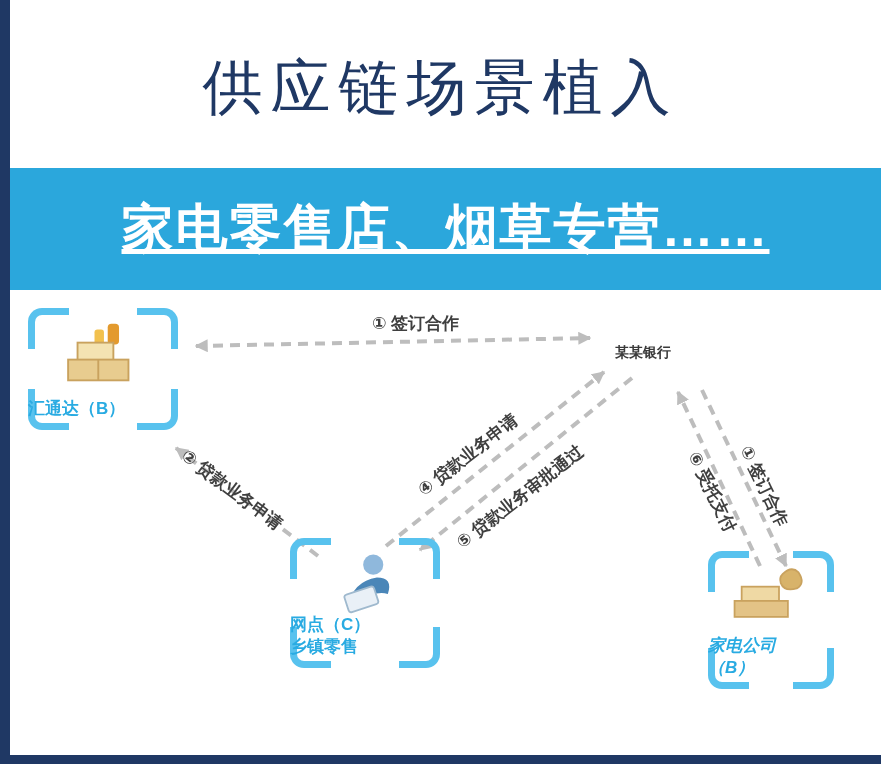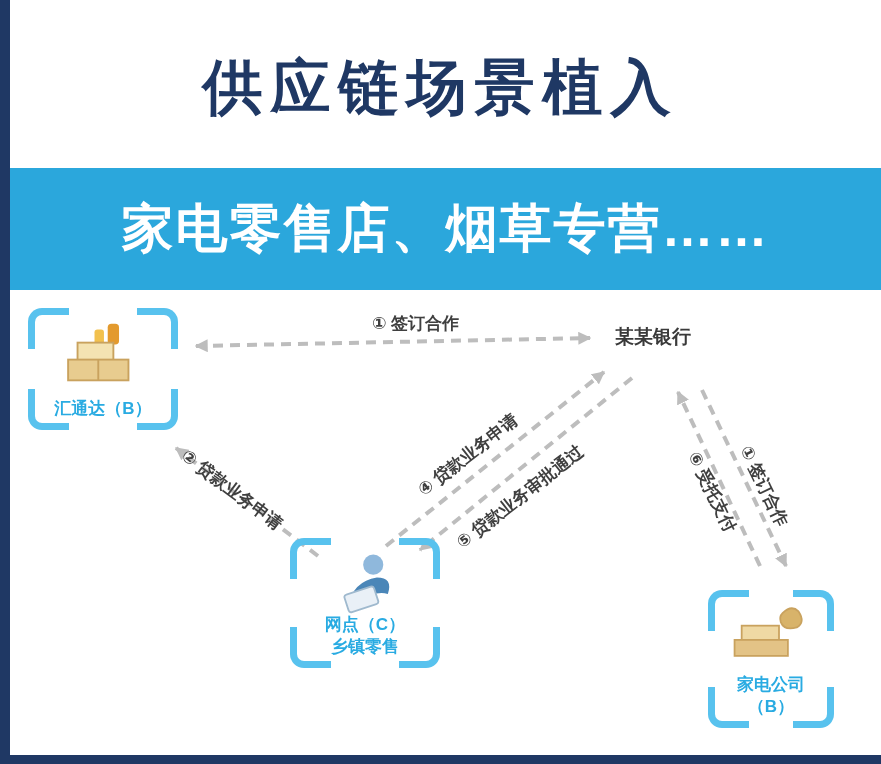--- a/index.html
+++ b/index.html
@@ -8,49 +8,49 @@
     background:#ffffff;
     font-family:"Liberation Sans","DejaVu Sans",sans-serif;
   }
   .stage { position:absolute; inset:0; outline:1px solid #d6d6d6; }
 
   .left-bar  { position:absolute; left:0; top:0; width:10px; height:764px; background:#1F3864; }
   .bottom-bar{ position:absolute; left:0; bottom:0; width:881px; height:9px; background:#1F3864; }
 
   .title {
     position:absolute; left:10px; top:48px; width:861px; margin:0;
-    text-align:center; font-size:60px; font-weight:bold; letter-spacing:8px;
+    text-align:center; font-size:60px; font-weight:normal; letter-spacing:8px;
     color:#1F3864; white-space:nowrap;
   }
 
   .banner {
     position:absolute; left:10px; top:168px; width:871px; height:122px;
     background:#2BA7DC; display:flex; align-items:center; justify-content:center;
   }
   .banner-text {
-    color:#ffffff; font-size:52px; font-weight:bold; letter-spacing:2px; white-space:nowrap;
+    color:#ffffff; font-size:52px; font-weight:bold; letter-spacing:2px; white-space:nowrap;text-decoration:underline;
   }
 
   
   .cbox { position:absolute; }
   .cbox i { position:absolute; width:34px; height:34px; border:0 solid #58C2EE; }
   .cbox i.tl { left:0; top:0;    border-top-width:7px;    border-left-width:7px;  border-top-left-radius:14px; }
   .cbox i.tr { right:0; top:0;   border-top-width:7px;    border-right-width:7px; border-top-right-radius:14px; }
   .cbox i.bl { left:0; bottom:0; border-bottom-width:7px; border-left-width:7px;  border-bottom-left-radius:14px; }
   .cbox i.br { right:0; bottom:0;border-bottom-width:7px; border-right-width:7px; border-bottom-right-radius:14px; }
 
   .node-icon { position:absolute; top:12px; left:50%; transform:translateX(-50%); }
   .node-label {
-    position:absolute; left:0; right:0; bottom:10px; text-align:center;
+    position:absolute; left:0; right:0; bottom:10px; text-align:left;
     color:#29ABE2; font-weight:bold; font-size:17px; line-height:1.3; white-space:nowrap;
   }
 
   .bank-label {
-    position:absolute; left:615px; top:324px;
-    font-size:19px; font-weight:bold; color:#3a3a3a; white-space:nowrap;
+    position:absolute; left:615px; top:344px;
+    font-size:14px; font-weight:bold; color:#3a3a3a; white-space:nowrap;
   }
 
   .edge-label {
     position:absolute; font-size:17px; font-weight:bold; color:#3f3f3f; white-space:nowrap;
   }
   .edge-label.rot { transform-origin:center; }
 
   .arrows { position:absolute; left:0; top:0; pointer-events:none; }
 </style>
 </head>
@@ -109,21 +109,21 @@
       <circle cx="54" cy="16" r="11" fill="#8FB8DC"></circle>
       <path d="M26 62 Q32 34 58 30 Q76 30 70 48 Q54 44 42 58 Z" fill="#4A86B8"></path>
       <rect x="24" y="44" width="34" height="20" rx="3" transform="rotate(-18 41 54)" fill="#E9F0F7" stroke="#9FB9CE" stroke-width="2"></rect>
     </svg>
     <div class="node-label">
       <div>网点（C）</div>
       <div>乡镇零售</div>
     </div>
   </div>
 
-  <div class="cbox" style="left:708px; top:590px; width:126px; height:138px;">
+  <div class="cbox" style="left:708px; top:551px; width:126px; height:138px;font-style:italic;">
     <i class="tl"></i>
     <i class="tr"></i>
     <i class="bl"></i>
     <i class="br"></i>
     <svg class="node-icon" width="80" height="58" viewBox="0 0 90 64">
       <path d="M58 12 q10 -10 18 -2 q8 12 -2 18 q-14 4 -18 -6 q-2 -6 2 -10" fill="#D8B36A" stroke="#C9A25E" stroke-width="2"></path>
       <rect x="12" y="26" width="42" height="18" fill="#EFD9A4" stroke="#C9A25E" stroke-width="2"></rect>
       <rect x="4" y="42" width="60" height="18" fill="#E3C386" stroke="#C9A25E" stroke-width="2"></rect>
     </svg>
     <div class="node-label">

